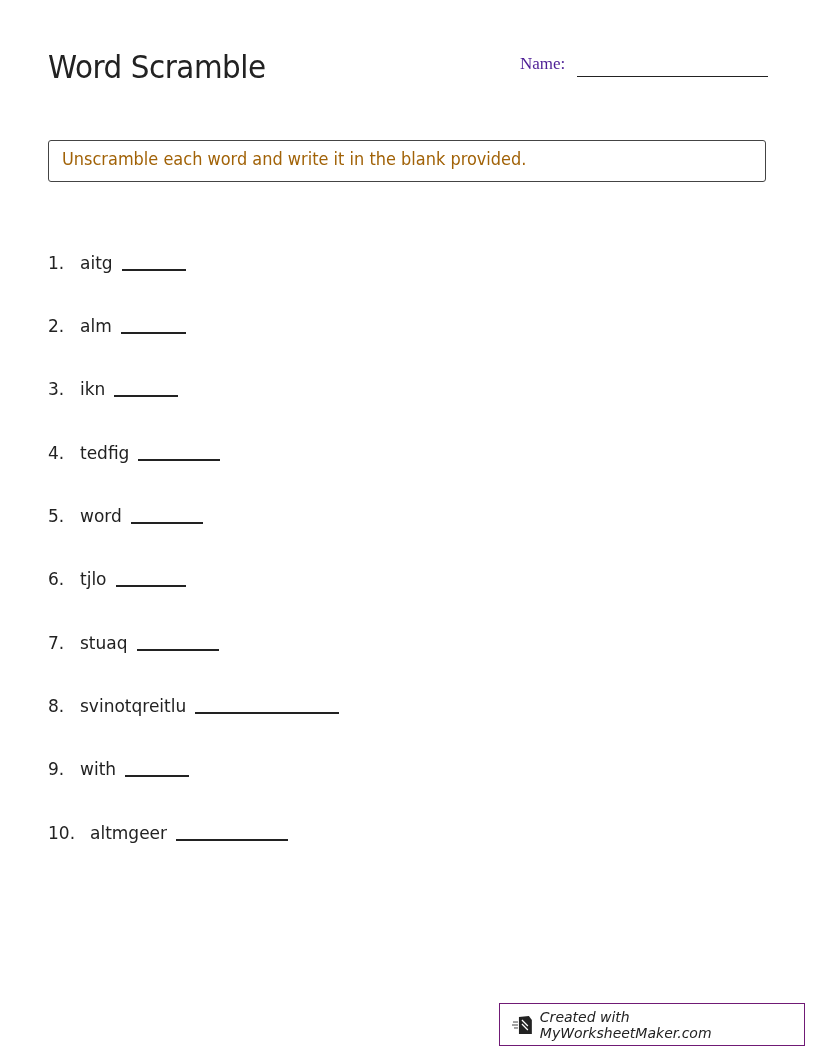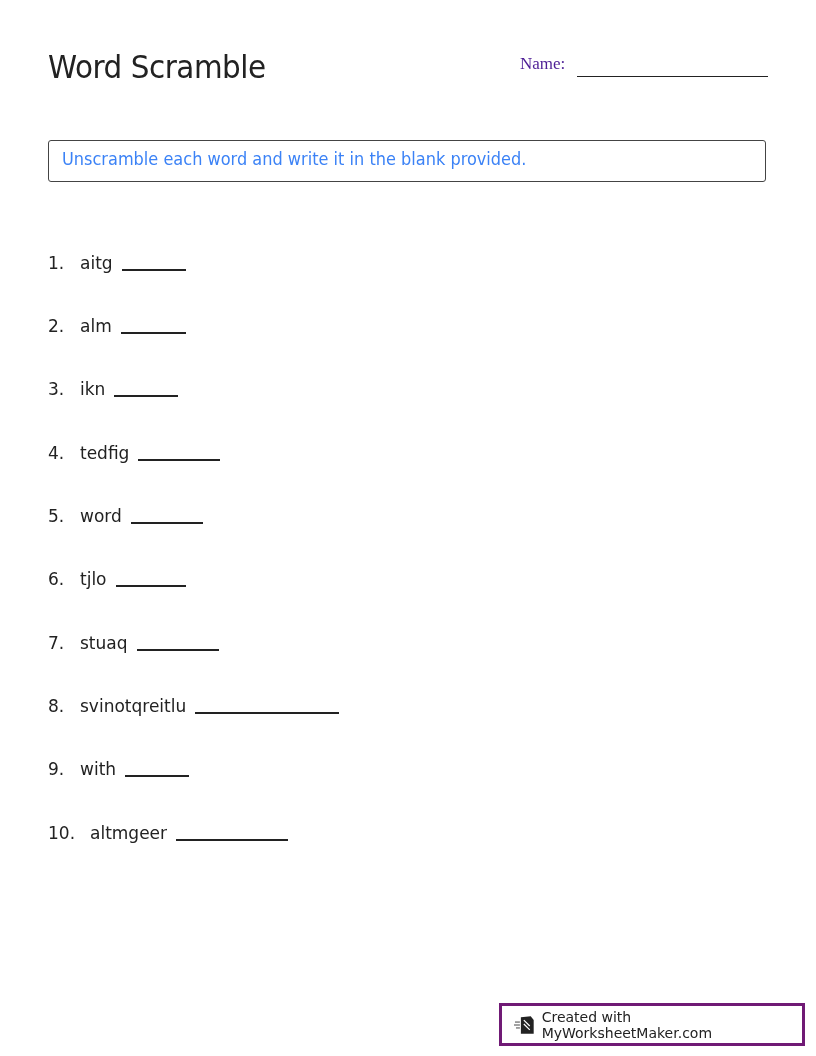--- a/index.html
+++ b/index.html
@@ -1,27 +1,27 @@
 <!DOCTYPE html>
 <html><head>
 <meta charset="utf-8">
 <style>
   html, body { margin: 0; padding: 0; background: #ffffff; }
   body { width: 816px; height: 1056px; position: relative; overflow: hidden; font-family: "DejaVu Sans", "Liberation Sans", sans-serif; color: #222; }
   .title { position: absolute; left: 48px; top: 48px; font-size: 32px; font-weight: normal; letter-spacing: -0.5px; color: #222; font-family: "DejaVu Sans", sans-serif; transform: scaleX(0.92); transform-origin: left top; }
   .name-label { position: absolute; left: 520px; top: 54px; font-family: "Liberation Serif", "DejaVu Serif", serif; font-size: 17px; color: #4c1d95; }
   .name-line { position: absolute; left: 577px; top: 76px; width: 191px; height: 0; border-bottom: 1px solid #222; }
-  .instructions { position: absolute; left: 48px; top: 140px; width: 718px; height: 42px; border: 1px solid #444; border-radius: 3px; box-sizing: border-box; padding: 8px 13px; font-size: 17px; color: #3b82f6; }
+  .instructions { position: absolute; left: 48px; top: 140px; width: 718px; height: 42px; border: 1px solid #444; border-radius: 3px; box-sizing: border-box; padding: 8px 13px; font-size: 17px; color: #a16207; }
   .instructions span { display: inline-block; transform: scaleX(0.95); transform-origin: left; white-space: nowrap; }
   .item { position: absolute; left: 48px; font-size: 17px; color: #222; white-space: nowrap; display: flex; align-items: baseline; }
   .num { display: inline-block; width: 32px; }
   .num.wide { width: 42px; }
   .word { display: inline-block; margin-top: 29px; }
   .blank { display: inline-block; border-bottom: 2px solid #222; margin-left: 9px; height: 1px; position: relative; top: 2px; }
-  .footer { position: absolute; left: 499px; top: 1003px; width: 306px; height: 43px; border: 3px solid #701a75; box-sizing: border-box; display: flex; align-items: center; padding-left: 12px; font-size: 14px; color: #222; }
+  .footer { position: absolute; left: 499px; top: 1003px; width: 306px; height: 43px; border: 1px solid #701a75; box-sizing: border-box; display: flex; align-items: center; padding-left: 12px; font-size: 14px; color: #222; font-style: italic; }
   .footer svg { margin-right: 6px; }
 </style>
 </head>
 <body>
 
 <div class="title">Word Scramble</div>
 <div class="name-label">Name:</div>
 <div class="name-line"></div>
 
 <div class="instructions">

